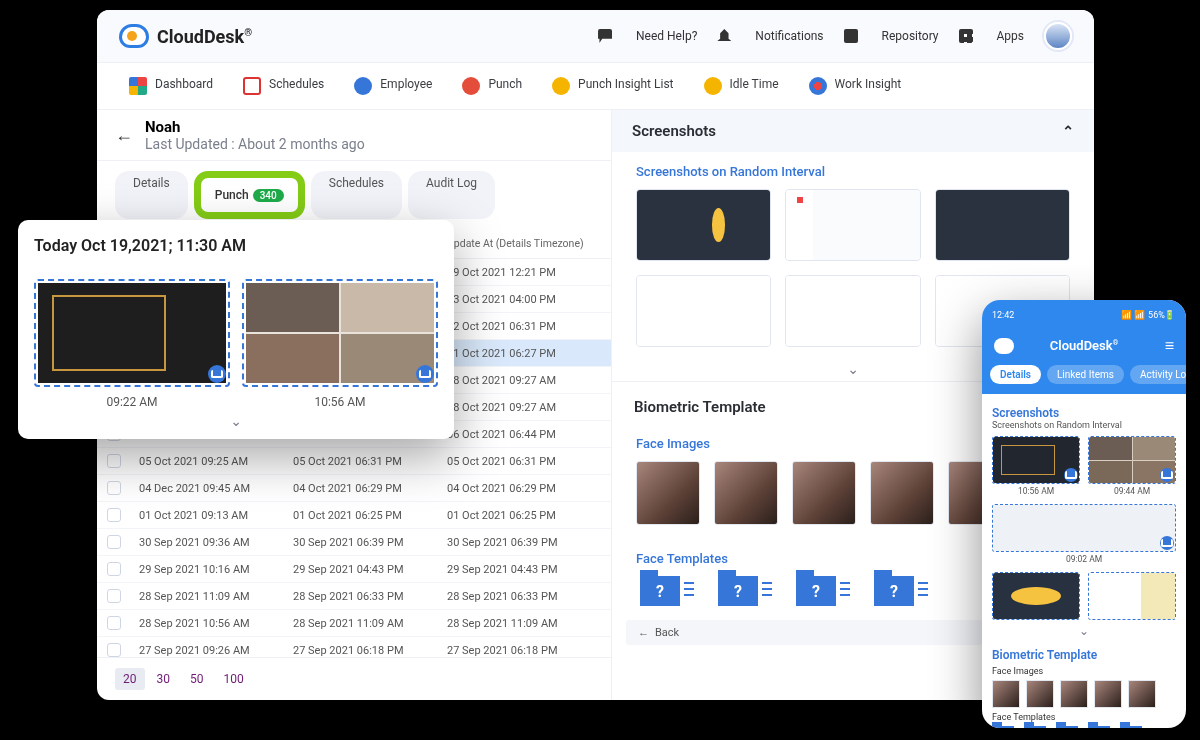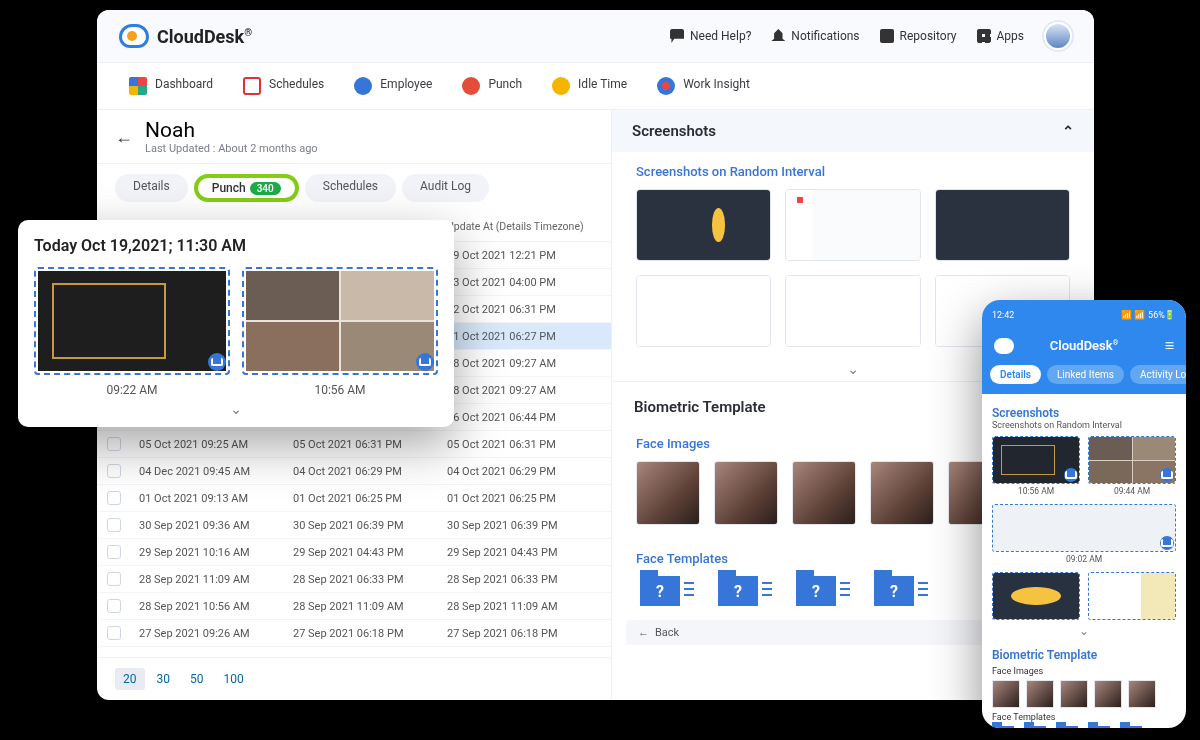--- a/index.html
+++ b/index.html
@@ -3,43 +3,43 @@
 <meta charset="utf-8">
 <style>
   *{box-sizing:border-box;margin:0;padding:0;font-family:-apple-system,BlinkMacSystemFont,"Segoe UI",Roboto,sans-serif}
   body{background:#000;width:1200px;height:740px;position:relative;overflow:hidden}
   .app{position:absolute;left:97px;top:10px;width:997px;height:690px;background:#fff;border-radius:12px;box-shadow:0 10px 40px rgba(0,0,0,.4);overflow:hidden;display:flex;flex-direction:column}
   .header{display:flex;align-items:center;padding:12px 22px;border-bottom:1px solid #eef0f6;background:#f9fafe}
   .logo{display:flex;align-items:center;gap:8px;font-weight:700;font-size:18px;color:#222}
   .logo-cloud{width:30px;height:24px;background:#fff;border:3px solid #2d7de3;border-radius:14px 14px 12px 12px;position:relative}
   .logo-cloud:after{content:"";position:absolute;width:10px;height:10px;background:#f5a21c;border-radius:50%;top:4px;left:5px}
   .header-right{margin-left:auto;display:flex;align-items:center;gap:20px;font-size:12px;color:#333}
-  .hicon{display:flex;align-items:center;gap:6px;cursor:pointer}
+  .hicon{display:flex;align-items:center;gap:24px;cursor:pointer}
   .hglyph{width:14px;height:14px;display:inline-block;border-radius:2px}
   .avatar{width:28px;height:28px;border-radius:50%;background:linear-gradient(#d9e4f5,#5e86c4);border:2px solid #fff;box-shadow:0 0 0 2px #e2e8f5}
   .nav{display:flex;align-items:center;gap:2px;padding:8px 18px;background:#fff;border-bottom:1px solid #eef0f6;font-size:12px}
   .nav-item{display:flex;align-items:flex-start;gap:8px;padding:6px 14px;color:#3a3d42;cursor:pointer;border-radius:6px}
   .nav-icon{width:18px;height:18px;border-radius:50%}
   .content{display:flex;flex:1;overflow:hidden}
   .left{flex:1;display:flex;flex-direction:column;border-right:1px solid #eef0f6;min-width:0}
   .emp{display:flex;align-items:center;gap:12px;padding:8px 18px;border-bottom:1px solid #eef0f6}
   .back-arrow{font-size:18px;cursor:pointer;color:#333}
-  .emp-name{font-weight:400;font-size:21px}
-  .emp-sub{font-size:11px;color:#7a7f8c}
+  .emp-name{font-weight:700;font-size:15px}
+  .emp-sub{font-size:14px;color:#7a7f8c}
   .tabs{display:flex;gap:6px;padding:10px 18px}
   .tab{padding:5px 18px;border-radius:14px;background:#f1f3f8;font-size:12px;color:#555;cursor:pointer}
-  .tab.active{background:#fff;border:4px solid #84cc16;color:#333;padding:3px 14px;font-weight:500}
+  .tab.active{background:#fff;border:7px solid #84cc16;color:#333;padding:10px 14px;font-weight:500}
   .badge{display:inline-block;background:#1fab4a;color:#fff;border-radius:10px;font-size:10px;padding:1px 7px;margin-left:4px}
   .table{flex:1;overflow:auto;font-size:11px;color:#555}
   .th,.tr{display:grid;grid-template-columns:32px 1fr 1fr 1fr;align-items:center}
   .th{color:#666;font-size:10.5px;padding:8px 10px;border-bottom:1px solid #eef0f6;background:#fff;position:sticky;top:0}
   .tr{padding:6px 10px;border-bottom:1px solid #f2f4f8}
   .tr.sel{background:#d9e9fb}
   .chk{width:14px;height:14px;border:1px solid #cfd6e3;border-radius:3px}
-  .pager{display:flex;gap:4px;padding:10px 18px;font-size:12px;color:#0369a1;align-items:center;border-top:1px solid #eef0f6}
+  .pager{display:flex;gap:4px;padding:10px 18px;font-size:12px;color:#701a75;align-items:center;border-top:1px solid #eef0f6}
   .pg{padding:4px 8px;border-radius:3px;cursor:pointer}
   .pg.active{background:#e8ebf2}
   .footer{font-size:9px;color:#8a8f9a;padding:6px 18px;border-top:1px solid #eef0f6}
   .right{width:482px;display:flex;flex-direction:column;overflow:auto}
   .panel-head{display:flex;align-items:center;justify-content:space-between;padding:12px 20px;background:#f4f7fb;font-size:15px;font-weight:600;color:#2a2d33}
   .psub{color:#3676d8;font-size:13px;font-weight:500;padding:12px 24px 6px}
   .shot-grid{display:grid;grid-template-columns:repeat(3,1fr);gap:14px;padding:4px 24px 10px}
   .shot{height:72px;border:1px solid #e0e5ef;border-radius:4px;background:linear-gradient(#f8fafc,#eef2f8);overflow:hidden}
   .shot-inner{width:100%;height:100%;background:#2a3240}
   .shot.light .shot-inner{background:#fff}
@@ -50,21 +50,21 @@
   .face-row{display:flex;gap:14px;padding:4px 24px 14px}
   .face{width:64px;height:64px;border:1px solid #e3e7ef;background:linear-gradient(135deg,#a8867c 0%,#5e4238 60%,#2b1f1b 100%);border-radius:3px}
   .folder-row{display:flex;gap:38px;padding:4px 28px 14px}
   .folder{width:40px;height:30px;background:#3676d8;position:relative;display:flex;align-items:center;justify-content:center;color:#fff;font-weight:700;font-size:16px}
   .folder:before{content:"";position:absolute;top:-6px;left:0;width:18px;height:6px;background:#3676d8}
   .folder:after{content:"";position:absolute;right:-14px;top:6px;width:10px;height:2px;background:#3676d8;box-shadow:0 6px #3676d8,0 12px #3676d8}
   .back-btn{display:inline-flex;align-items:center;gap:6px;font-size:11px;color:#555;padding:6px 12px;margin:0 0 0 14px;background:#f4f6fa;border-radius:3px;cursor:pointer}
 
   
   .popup{position:absolute;left:18px;top:220px;width:436px;background:#fff;border-radius:10px;box-shadow:0 18px 50px rgba(0,0,0,.35);padding:16px 16px 6px;z-index:30}
-  .popup h3{font-size:16px;font-weight:600;color:#222;margin-bottom:12px}
+  .popup h3{font-size:16px;font-weight:600;color:#222;margin-bottom:24px}
   .pshot-row{display:flex;gap:12px}
   .pshot{flex:1;border:2px dashed #3676d8;border-radius:4px;padding:2px;position:relative}
   .pshot-img{width:100%;height:100px;background:#1e1e1e}
   .pshot-img.code{background:#1e1e1e;position:relative}
   .pshot-img.code:after{content:"";position:absolute;inset:12px 60px 12px 14px;border:2px solid #c7963e}
   .pshot-img.vid{background:#e9e3dc;display:grid;grid-template-columns:1fr 1fr;grid-template-rows:1fr 1fr;gap:2px}
   .vcell{background:#6b5d53}
   .pshot-badge{position:absolute;right:2px;bottom:2px;width:18px;height:18px;border-radius:50%;background:#3676d8;display:flex;align-items:center;justify-content:center}
   .pshot-badge:after{content:"";width:8px;height:6px;border:2px solid #fff;border-radius:2px;border-top:none}
   .ptime{text-align:center;font-size:12px;color:#555;margin-top:8px}
@@ -138,20 +138,24 @@
     <div class="nav-item">
         <span class="nav-icon" style="background:#3676d8"></span>
         <span>Employee</span>
       </div>
     <div class="nav-item">
         <span class="nav-icon" style="background:#e44d3a"></span>
         <span>Punch</span>
       </div>
     <div class="nav-item">
         <span class="nav-icon" style="background:#f5b400"></span>
+        <span>Punch Insight List</span>
+      </div>
+    <div class="nav-item">
+        <span class="nav-icon" style="background:#f5b400"></span>
         <span>Idle Time</span>
       </div>
     <div class="nav-item">
         <span class="nav-icon" style="background:radial-gradient(#e44 30%,#3676d8 30%)"></span>
         <span>Work Insight</span>
       </div>
   </div>
 
   <div class="content">
     <div class="left">

